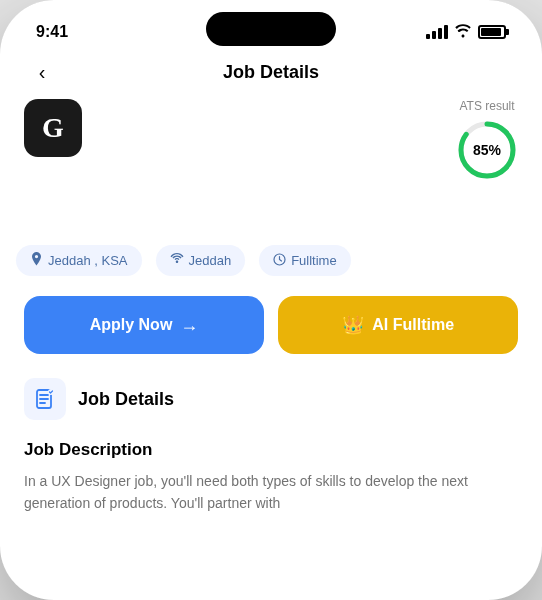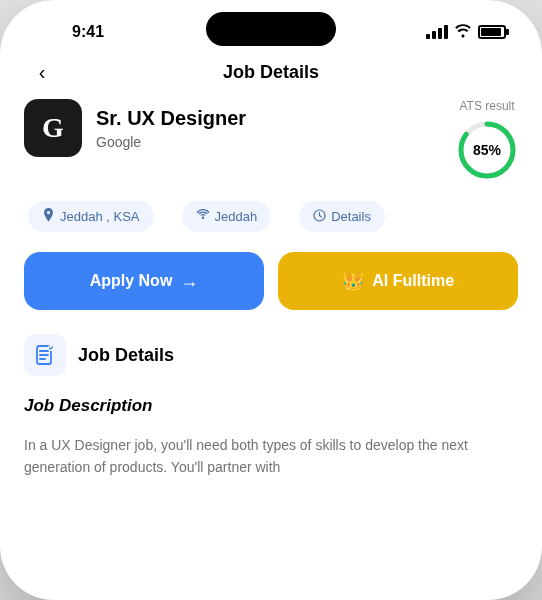--- a/index.html
+++ b/index.html
@@ -36,21 +36,20 @@
       position: relative;
     }
 
     
     .status-bar {
       display: flex;
       justify-content: space-between;
       align-items: center;
       padding: 14px 36px 0 36px;
       height: 50px;
-      margin-left: 36px;
     }
 
     .status-time {
       font-size: 16px;
       font-weight: 600;
       color: #000;
     }
 
     .status-icons {
       display: flex;
@@ -237,22 +236,23 @@
       left: 50%;
       transform: translate(-50%, -50%);
       font-size: 14px;
       font-weight: 700;
       color: #000;
     }
 
     
     .tags-row {
       display: flex;
-      gap: 28px;
-      padding: 0 28px 20px;
+      gap: 14px;
+      padding: 0 16px 20px;
+      margin-top: 44px;
     }
 
     .tag {
       display: flex;
       align-items: center;
       gap: 5px;
       background: #f0f4ff;
       border-radius: 20px;
       padding: 7px 14px;
       font-size: 13px;
@@ -339,22 +339,21 @@
 
     
     .job-description {
       padding: 0 24px;
     }
 
     .desc-title {
       font-size: 17px;
       font-weight: 700;
       color: #000;
-      margin-bottom: 18px;
-      font-style: italic;
+      margin-bottom: 10px;
     }
 
     .desc-text {
       font-size: 14px;
       color: #737373;
       line-height: 1.6;
     }
   </style>
 </head>
 <body>
@@ -387,24 +386,20 @@
     <div class="header">
       <div class="back-btn">
         <span class="back-chevron">‹</span>
       </div>
       <span class="header-title">Job Details</span>
     </div>
 
     <div class="job-card">
       <div class="job-info">
         <div class="company-logo">G</div>
-        <div class="job-text">
-          <div class="job-title">Sr. UX Designer</div>
-          <div class="company-name">Google</div>
-        </div>
       </div>
       <div class="ats-container">
         <span class="ats-label">ATS result</span>
         <div class="ats-circle">
           <svg viewBox="0 0 62 62">
             <circle class="ats-circle-bg" cx="31" cy="31" r="26"></circle>
             <circle class="ats-circle-fill" cx="31" cy="31" r="26"></circle>
           </svg>
           <span class="ats-percent">85%</span>
         </div>
@@ -428,21 +423,21 @@
         </span>
         <span>Jeddah</span>
       </div>
       <div class="tag">
         <span class="tag-icon">
           <svg width="13" height="13" viewBox="0 0 13 13" fill="none">
             <circle cx="6.5" cy="6.5" r="5.5" stroke="#4a6fa5" stroke-width="1.2" fill="none"></circle>
             <path d="M6.5 3.5v3l2 1.5" stroke="#4a6fa5" stroke-width="1.2" stroke-linecap="round"></path>
           </svg>
         </span>
-        <span>Details</span>
+        <span>Fulltime</span>
       </div>
     </div>
 
     <div class="action-buttons">
       <button class="btn-apply">
         <span>Apply Now</span>
         <span class="arrow">→</span>
       </button>
       <button class="btn-ai">
         <span class="crown">👑</span>

